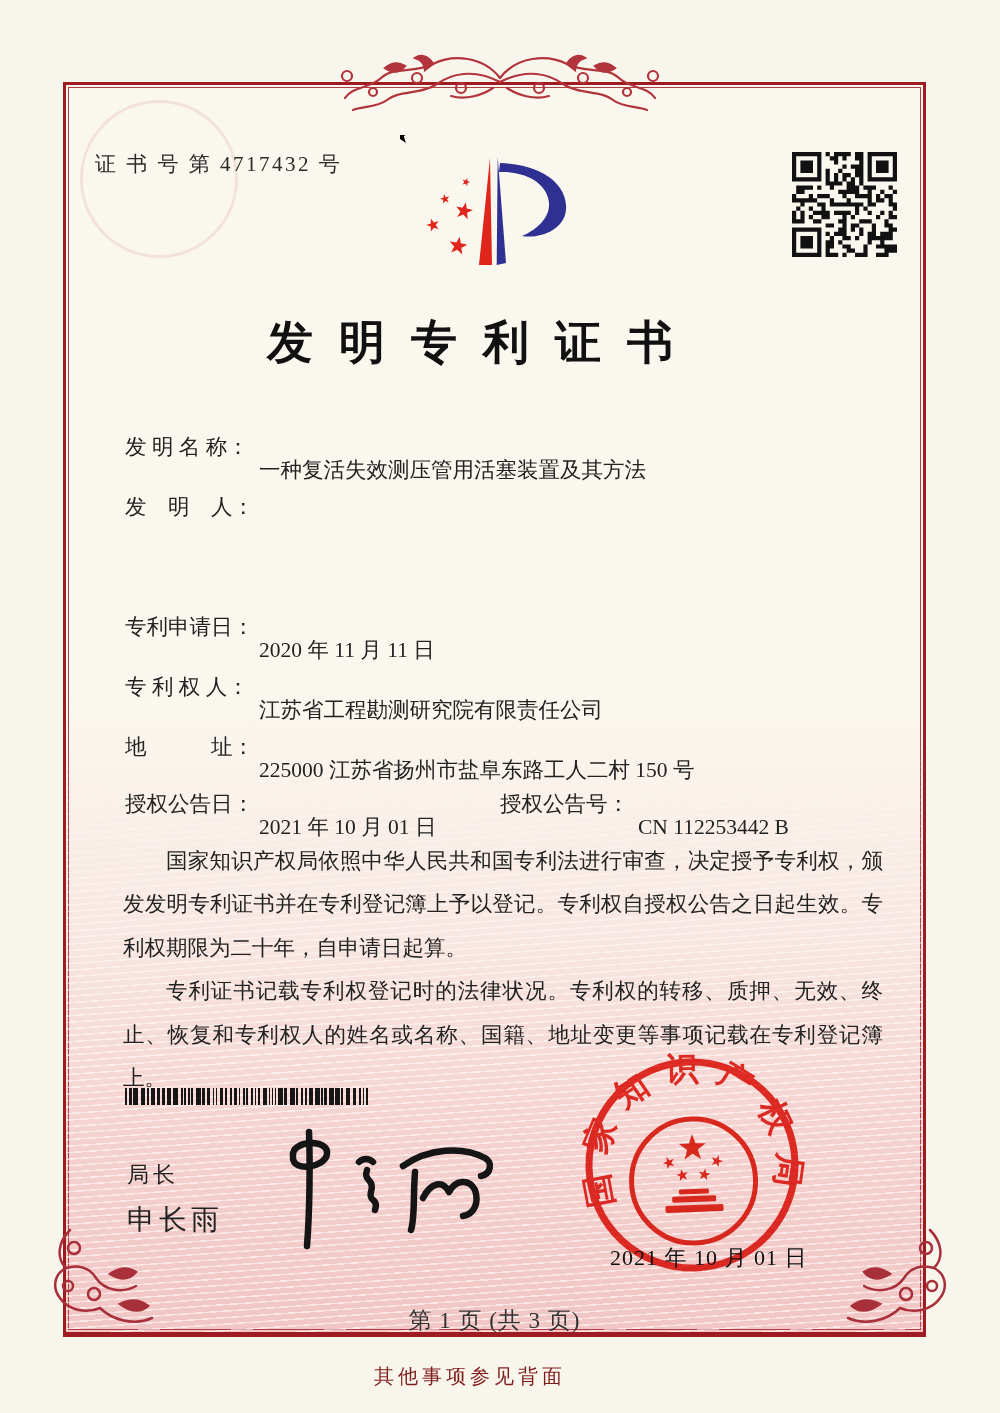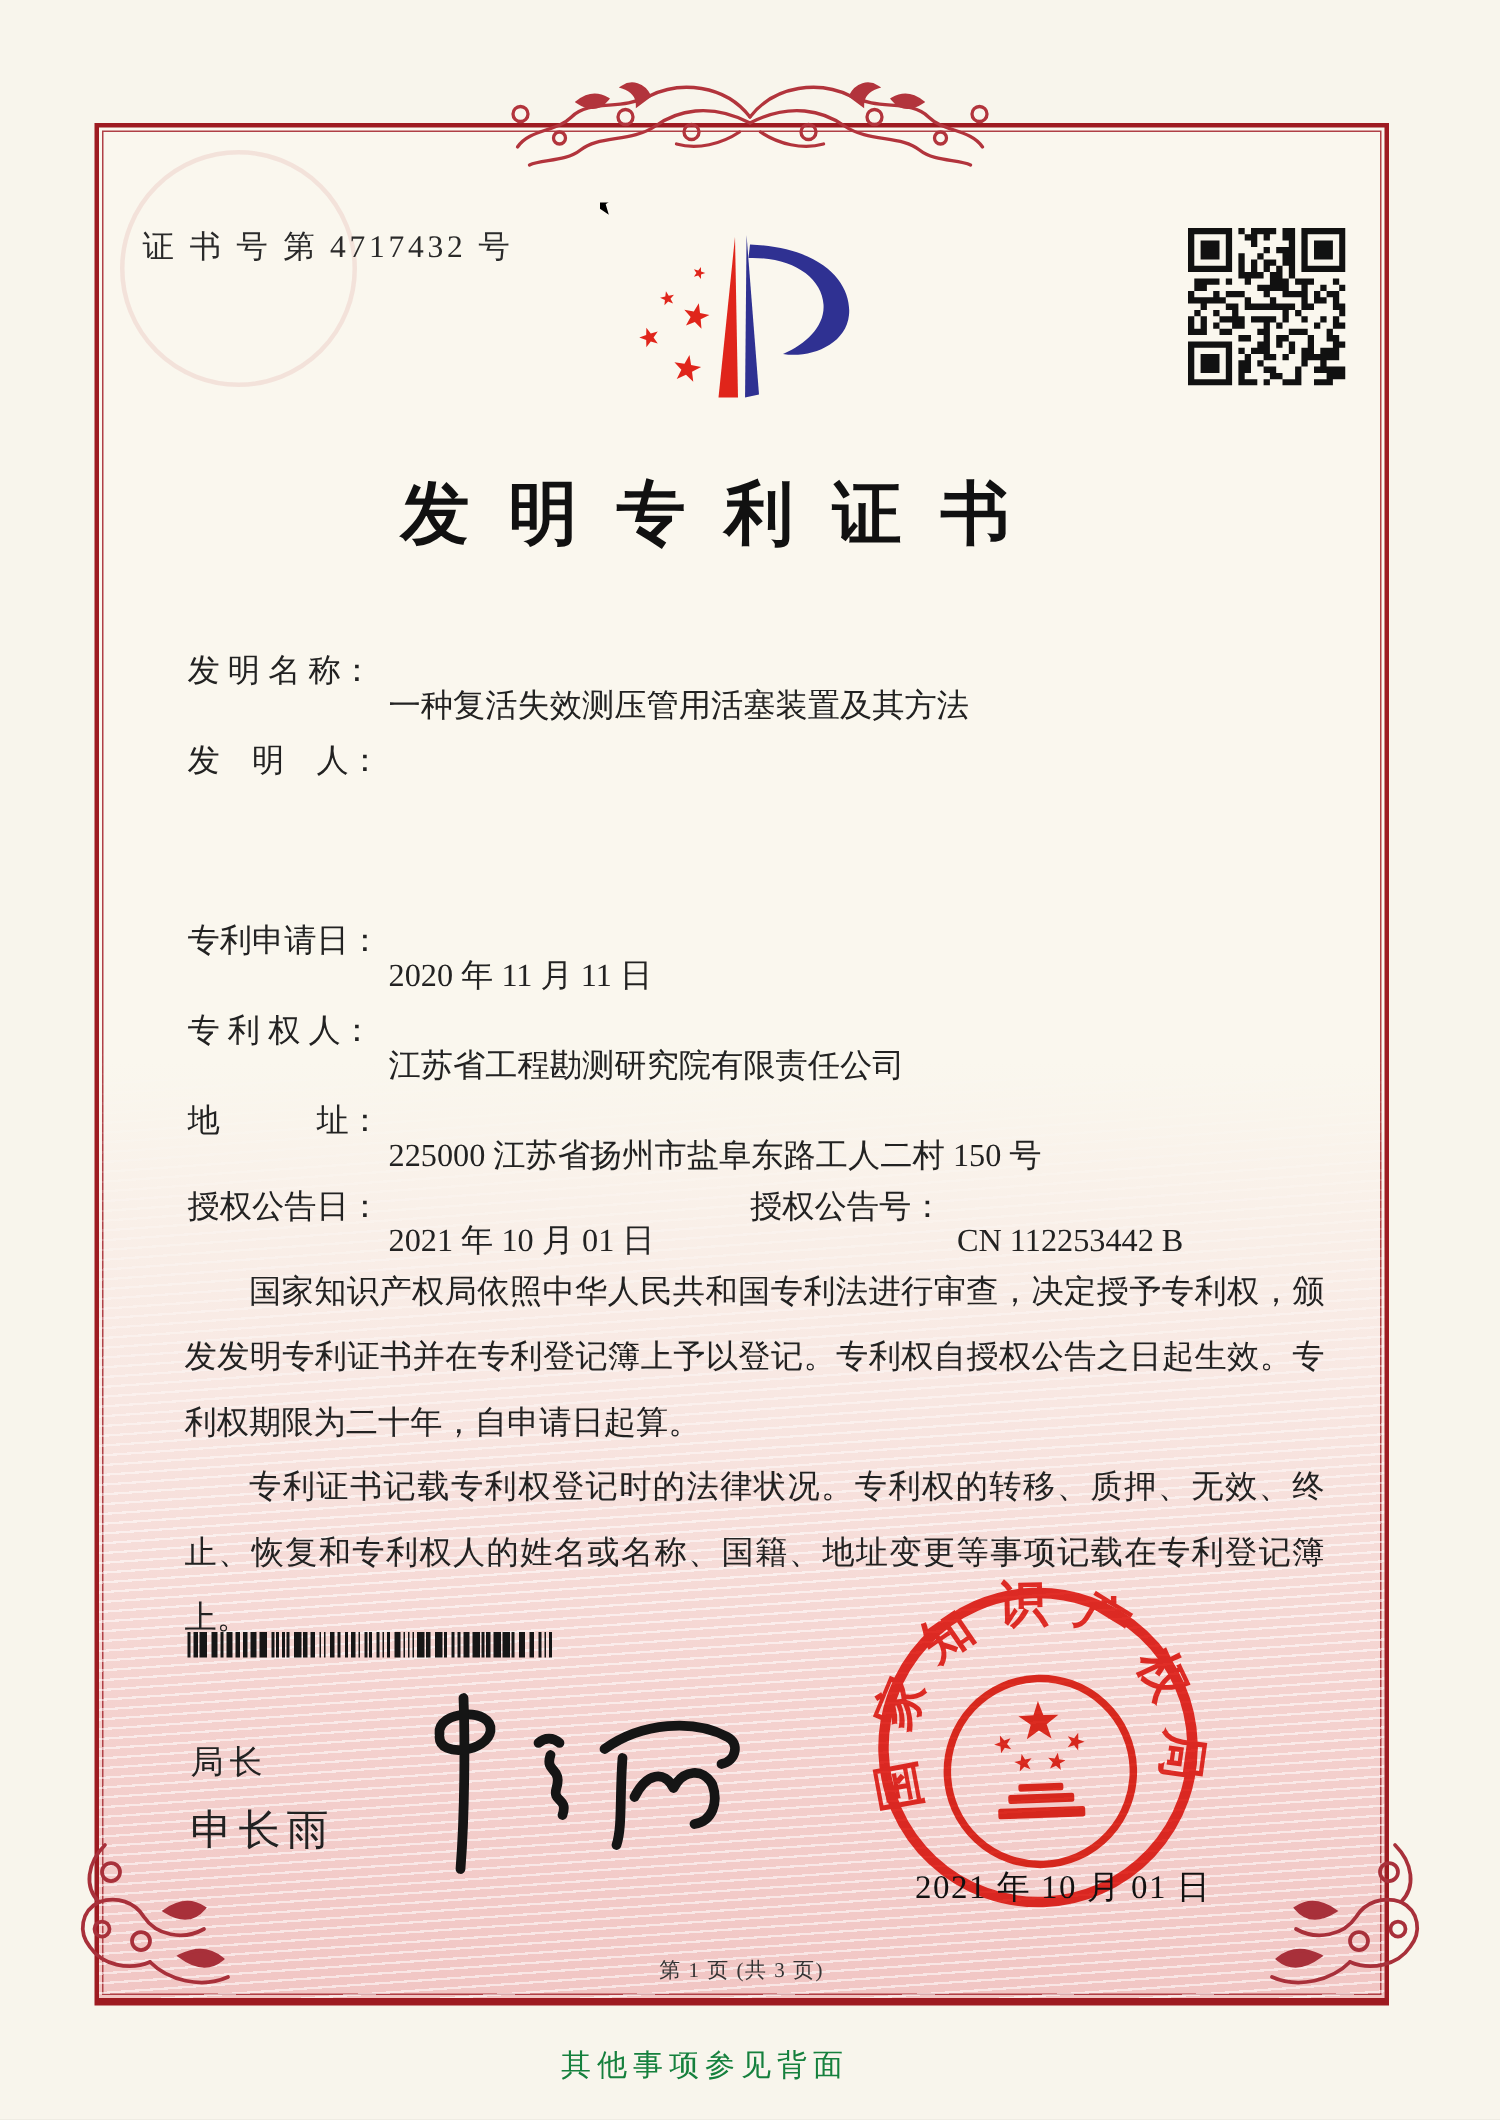--- a/index.html
+++ b/index.html
@@ -41,22 +41,22 @@
     text-align:justify;color:#222;
   }
   .legal p{margin:0;text-indent:2em;}
   .barcode{left:125px;top:1088px;height:17px;font-size:0;}
   .barcode i{display:inline-block;height:17px;background:#161616;vertical-align:top;}
   .director-title{left:127px;top:1160px;font-size:22px;letter-spacing:4px;color:#222;}
   .director-name{left:127px;top:1201px;font-size:28px;letter-spacing:4px;color:#222;}
   .signature{left:263px;top:1118px;}
   .seal{left:572px;top:1045px;mix-blend-mode:multiply;opacity:.95;transform:rotate(-2deg);}
   .seal-date{left:610px;top:1243px;font-size:22px;letter-spacing:1px;color:#111;z-index:5;}
-  .page-number{left:63px;top:1305px;width:863px;text-align:center;font-size:14px;letter-spacing:1px;color:#333;}
-  .back-note{left:0;top:1363px;width:940px;text-align:center;font-size:20px;letter-spacing:4px;color:#15803d;}
+  .page-number{left:63px;top:1305px;width:863px;text-align:center;font-size:23px;letter-spacing:1px;color:#333;}
+  .back-note{left:0;top:1363px;width:940px;text-align:center;font-size:20px;letter-spacing:4px;color:#7f1d1d;}
   .orn{position:absolute;}
   .orn-top{left:333px;top:48px;}
   .orn-bl{left:50px;top:1228px;}
   .orn-br{left:845px;top:1228px;transform:scaleX(-1);}
 </style>
 </head>
 <body>
 
 <div class="page">
 

